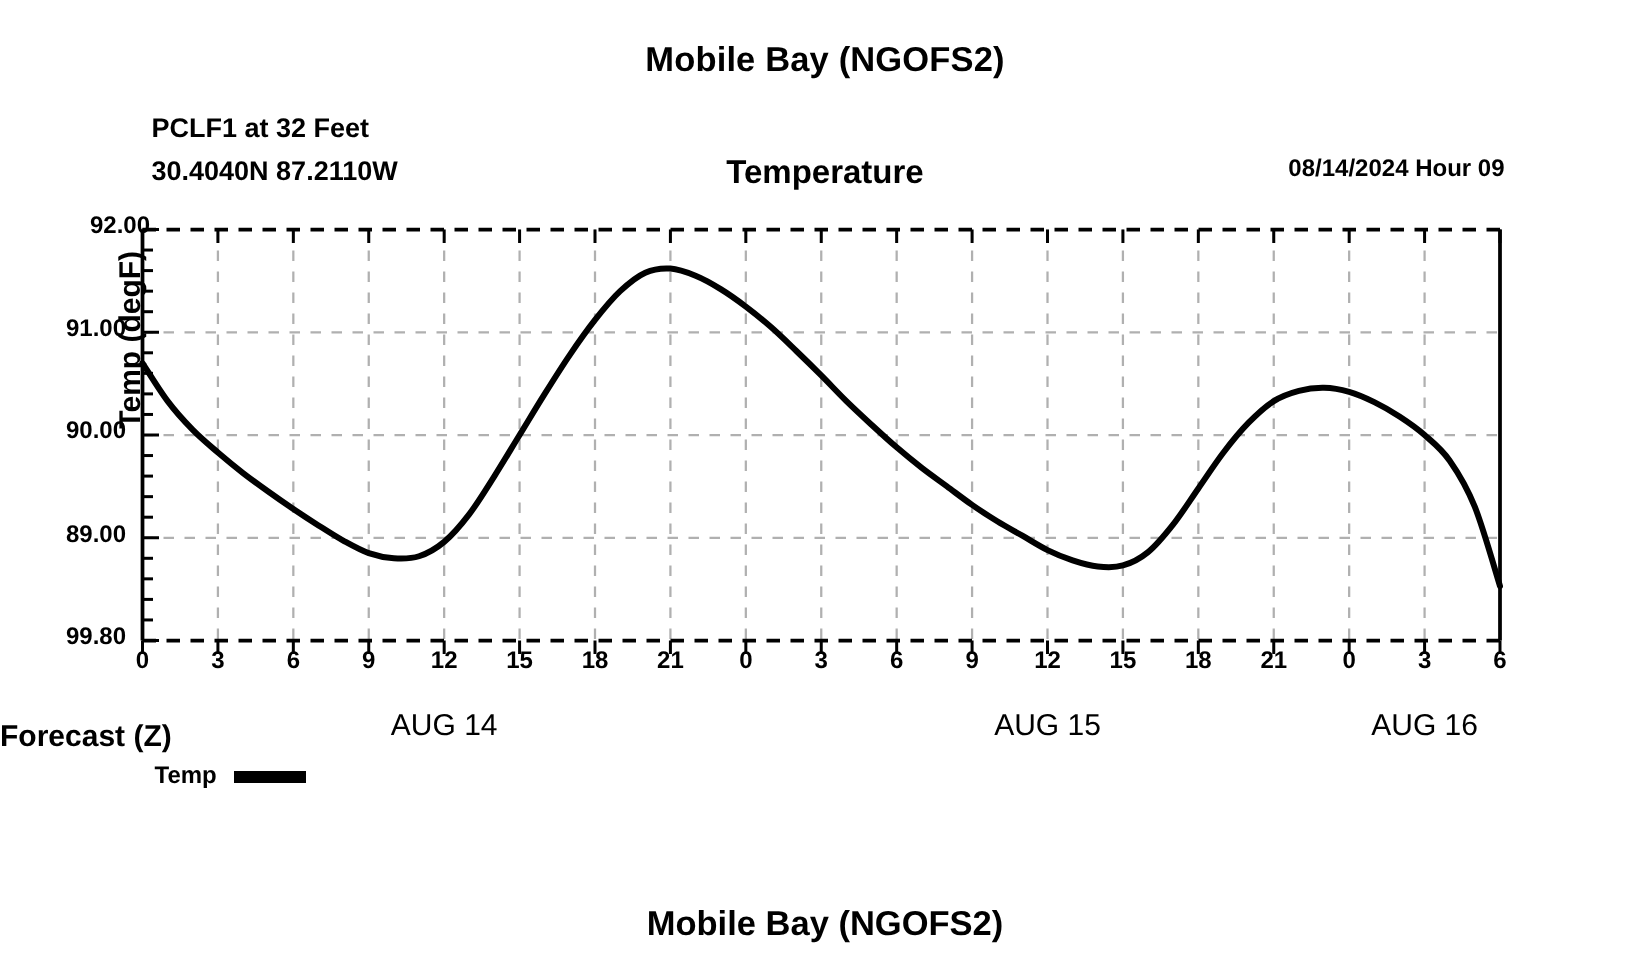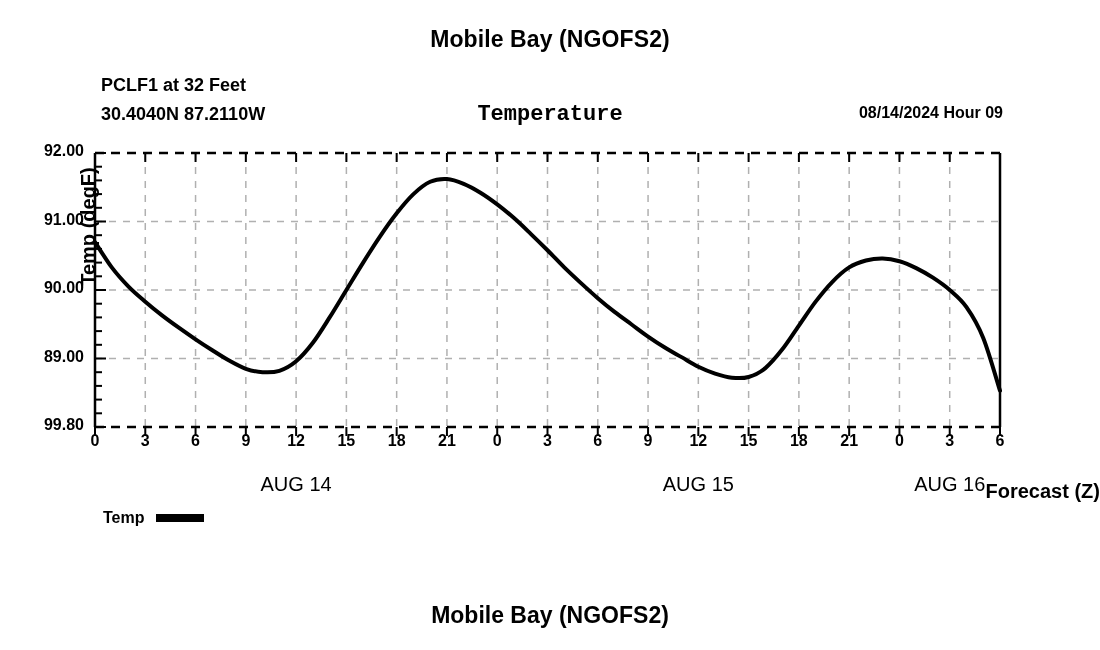--- a/index.html
+++ b/index.html
@@ -58,21 +58,20 @@
     font-weight: bold;
   }
   .subtitle {
     position: absolute;
     left: 0;
     right: 0;
     top: 102px;
     text-align: center;
     font-size: 22px;
     font-weight: bold;
-    font-family: Liberation Mono, monospace;
   }
   .run-time {
     position: absolute;
     right: 97px;
     top: 104px;
     font-size: 16px;
     font-weight: bold;
     white-space: nowrap;
   }
 
@@ -129,21 +128,21 @@
     font-size: 20px;
     font-weight: normal;
     top: 473px;
     white-space: nowrap;
   }
   .xlabel {
     position: absolute;
     left: 0;
     right: 0;
     top: 480px;
-    text-align: right;
+    text-align: left;
     font-size: 20px;
     font-weight: bold;
   }
 
   
   .legend {
     position: absolute;
     left: 103px;
     top: 509px;
     display: flex;
@@ -261,21 +260,21 @@
         <line x1="0" y1="0" x2="11" y2="0" stroke="#000000" stroke-width="2"></line>
         <path d="M 0.00 89.05 C 2.79 93.27, 11.17 106.97, 16.76 114.40 C 22.35 121.82, 27.93 127.87, 33.52 133.58 C 39.10 139.28, 44.69 143.85, 50.28 148.65 C 55.86 153.44, 61.45 158.01, 67.04 162.35 C 72.62 166.68, 78.21 170.68, 83.80 174.67 C 89.38 178.67, 94.97 182.55, 100.56 186.32 C 106.14 190.09, 111.73 193.74, 117.31 197.28 C 122.90 200.82, 128.49 204.47, 134.07 207.56 C 139.66 210.64, 145.25 213.83, 150.83 215.78 C 156.42 217.72, 162.01 218.86, 167.59 219.20 C 173.18 219.54, 178.77 219.66, 184.35 217.83 C 189.94 216.00, 195.52 212.92, 201.11 208.24 C 206.70 203.56, 212.28 197.05, 217.87 189.74 C 223.46 182.44, 229.04 173.19, 234.63 164.40 C 240.22 155.61, 245.80 146.13, 251.39 137.00 C 256.98 127.87, 262.56 118.50, 268.15 109.60 C 273.73 100.69, 279.32 91.79, 284.91 83.57 C 290.49 75.35, 296.08 67.36, 301.67 60.28 C 307.25 53.20, 312.84 46.35, 318.43 41.10 C 324.01 35.85, 329.60 31.28, 335.19 28.77 C 340.77 26.26, 346.36 25.69, 351.94 26.03 C 357.53 26.37, 363.12 28.54, 368.70 30.83 C 374.29 33.11, 379.88 36.30, 385.46 39.73 C 391.05 43.15, 396.64 47.15, 402.22 51.38 C 407.81 55.60, 413.40 60.17, 418.98 65.08 C 424.57 69.98, 430.15 75.46, 435.74 80.83 C 441.33 86.20, 446.91 91.68, 452.50 97.27 C 458.09 102.86, 463.67 108.92, 469.26 114.40 C 474.85 119.88, 480.43 125.01, 486.02 130.15 C 491.60 135.29, 497.19 140.43, 502.78 145.22 C 508.36 150.02, 513.95 154.58, 519.54 158.92 C 525.12 163.26, 530.71 167.14, 536.30 171.25 C 541.88 175.36, 547.47 179.70, 553.06 183.58 C 558.64 187.46, 564.23 191.12, 569.81 194.54 C 575.40 197.97, 580.99 200.93, 586.57 204.13 C 592.16 207.33, 597.75 210.98, 603.33 213.72 C 608.92 216.46, 614.51 218.74, 620.09 220.57 C 625.68 222.40, 631.27 224.11, 636.85 224.68 C 642.44 225.25, 648.02 225.59, 653.61 223.99 C 659.20 222.40, 664.78 219.66, 670.37 215.09 C 675.96 210.52, 681.54 203.67, 687.13 196.60 C 692.72 189.52, 698.30 180.61, 703.89 172.62 C 709.48 164.63, 715.06 155.95, 720.65 148.65 C 726.23 141.34, 731.82 134.49, 737.41 128.78 C 742.99 123.07, 748.58 117.93, 754.17 114.40 C 759.75 110.86, 765.34 109.03, 770.93 107.54 C 776.51 106.06, 782.10 105.38, 787.69 105.49 C 793.27 105.60, 798.86 106.63, 804.44 108.23 C 810.03 109.83, 815.62 112.34, 821.20 115.08 C 826.79 117.82, 832.38 121.02, 837.96 124.67 C 843.55 128.32, 849.14 132.09, 854.72 137.00 C 860.31 141.91, 865.90 146.13, 871.48 154.13 C 877.07 162.12, 882.65 171.02, 888.24 184.95 C 893.83 198.88, 902.21 228.90, 905.00 237.69" fill="none" stroke="#000000" stroke-width="4" stroke-linecap="round" stroke-linejoin="round"></path>
       </svg>
   </div>
 
   <div id="ytick-labels">
       <div class="ytick-label" style="left: 6px; top: 416px;">99.80</div>
       <div class="ytick-label" style="left: 6px; top: 347.5px;">89.00</div>
       <div class="ytick-label" style="left: 6px; top: 279px;">90.00</div>
       <div class="ytick-label" style="left: 6px; top: 210.5px;">91.00</div>
-      <div class="ytick-label" style="left: 6px; top: 142px;">92.00</div>
+      <div class="ytick-label" style="left: 22px; top: 142px;">92.00</div>
     </div>
   <div id="xtick-labels">
       <div class="xtick-label" style="left: 95px;">0</div>
       <div class="xtick-label" style="left: 145.278px;">3</div>
       <div class="xtick-label" style="left: 195.556px;">6</div>
       <div class="xtick-label" style="left: 245.833px;">9</div>
       <div class="xtick-label" style="left: 296.111px;">12</div>
       <div class="xtick-label" style="left: 346.389px;">15</div>
       <div class="xtick-label" style="left: 396.667px;">18</div>
       <div class="xtick-label" style="left: 446.944px;">21</div>

